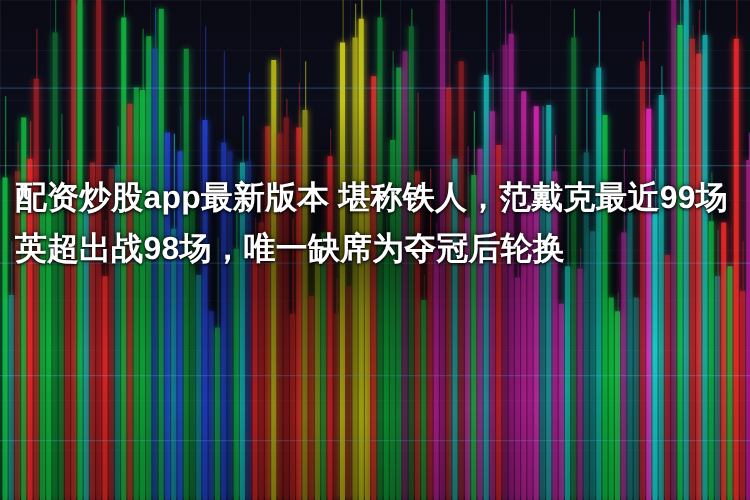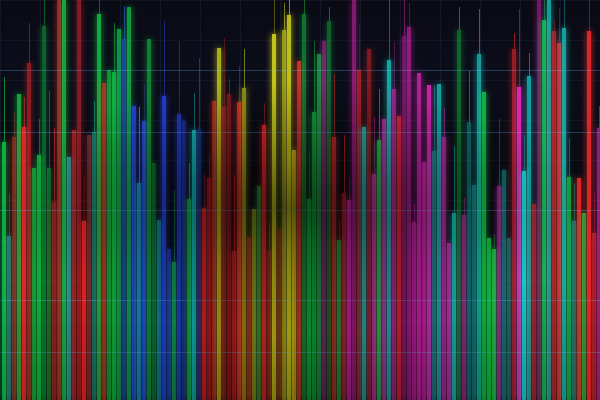--- a/index.html
+++ b/index.html
@@ -296,13 +296,14 @@
       <div class="wick" style="left: 599px; bottom: 271.607px; height: 22.8475px; background: rgb(255, 43, 208); opacity: 0.51;"></div>
       <div class="glow-line" style="top: 70px; left: 0px; width: 600px;"></div>
       <div class="glow-line" style="top: 132px; left: 0px; width: 600px;"></div>
       <div class="glow-line" style="top: 210px; left: 0px; width: 600px;"></div>
       <div class="glow-line" style="top: 300px; left: 0px; width: 600px;"></div>
       <div class="glow-line" style="top: 352px; left: 0px; width: 600px;"></div>
     </div>
 
   <div class="bg-layer bg-haze"></div>
 
+  <div class="headline">配资炒股app最新版本 堪称铁人，范戴克最近99场英超出战98场，唯一缺席为夺冠后轮换</div>
 </div>
 
 </body></html>

